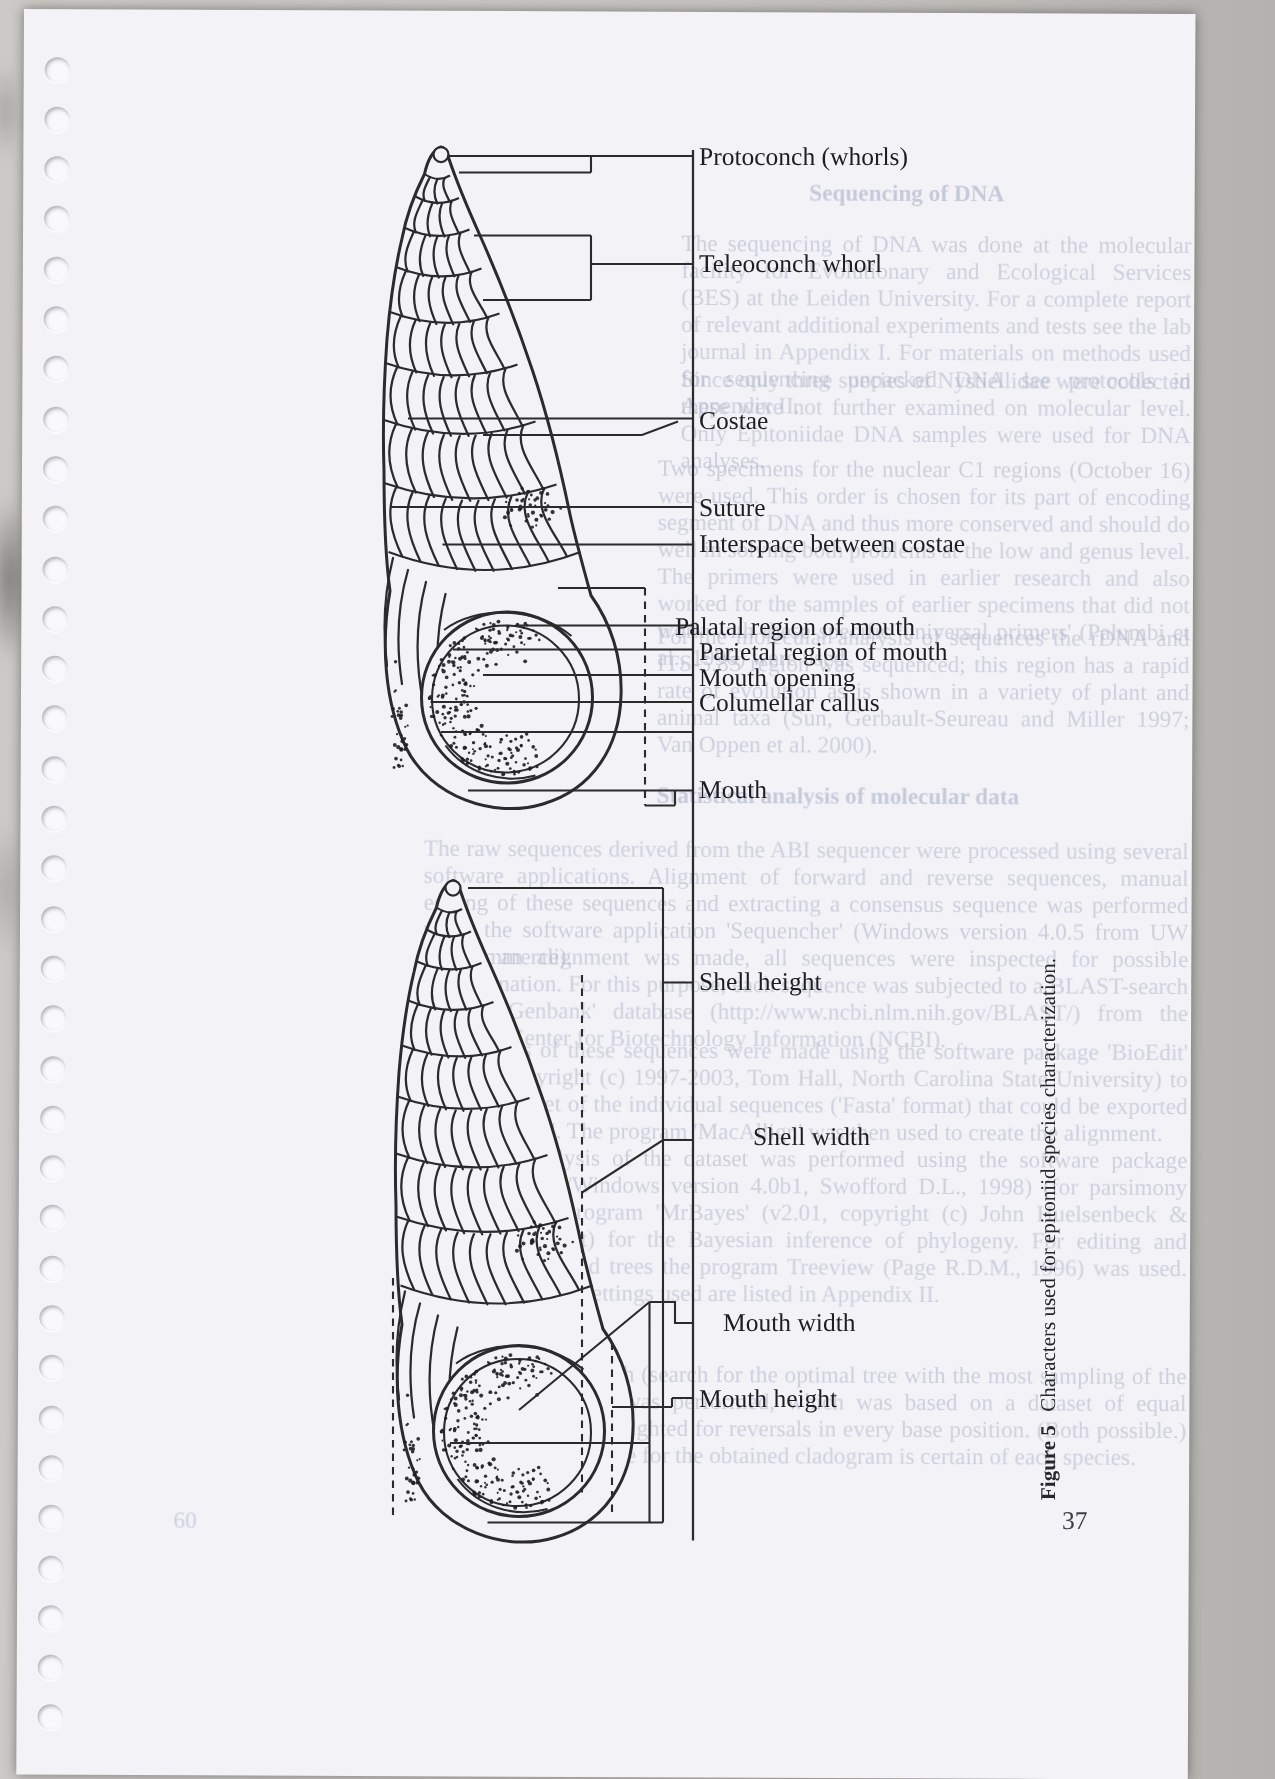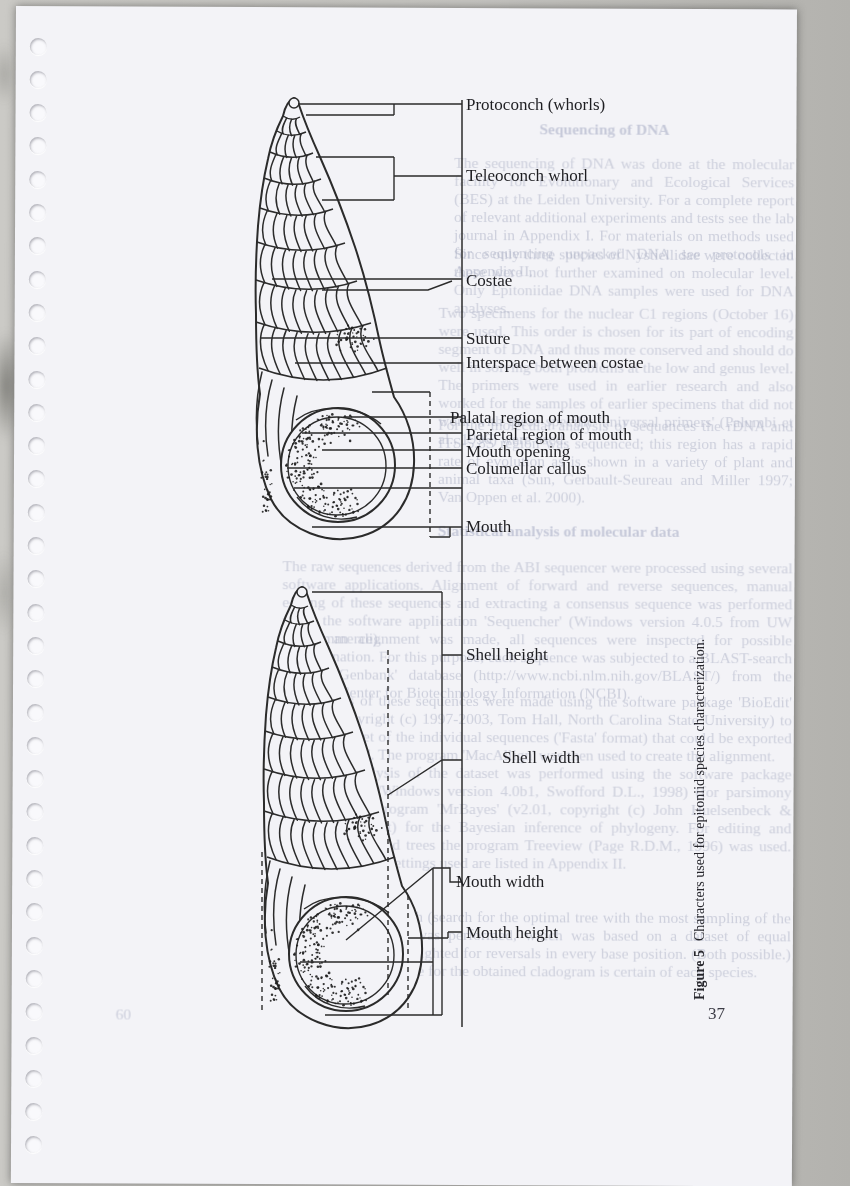--- a/index.html
+++ b/index.html
@@ -440,21 +440,21 @@
       <div class="fig-label" style="left: 466px; top: 271px;">Costae</div>
       <div class="fig-label" style="left: 466px; top: 329px;">Suture</div>
       <div class="fig-label" style="left: 466px; top: 353px;">Interspace between costae</div>
       <div class="fig-label" style="left: 438px; top: 408px; margin-left: 12px;">Palatal region of mouth</div>
       <div class="fig-label" style="left: 466px; top: 425px;">Parietal region of mouth</div>
       <div class="fig-label" style="left: 466px; top: 442px;">Mouth opening</div>
       <div class="fig-label" style="left: 466px; top: 459px;">Columellar callus</div>
       <div class="fig-label" style="left: 466px; top: 517px;">Mouth</div>
       <div class="fig-label" style="left: 466px; top: 645px;">Shell height</div>
       <div class="fig-label" style="left: 466px; top: 748px; margin-left: 36px;">Shell width</div>
-      <div class="fig-label" style="left: 456px; top: 872px; text-align: right;">Mouth width</div>
+      <div class="fig-label" style="left: 482px; top: 872px; text-align: right;">Mouth width</div>
       <div class="fig-label" style="left: 466px; top: 923px;">Mouth height</div>
     </div>
 
   <div class="caption">
     <span class="fl">Figure 5</span><span>Characters used for epitoniid species characterization.</span>
   </div>
 
   <div class="pagenum">37</div>
 </div>
 

